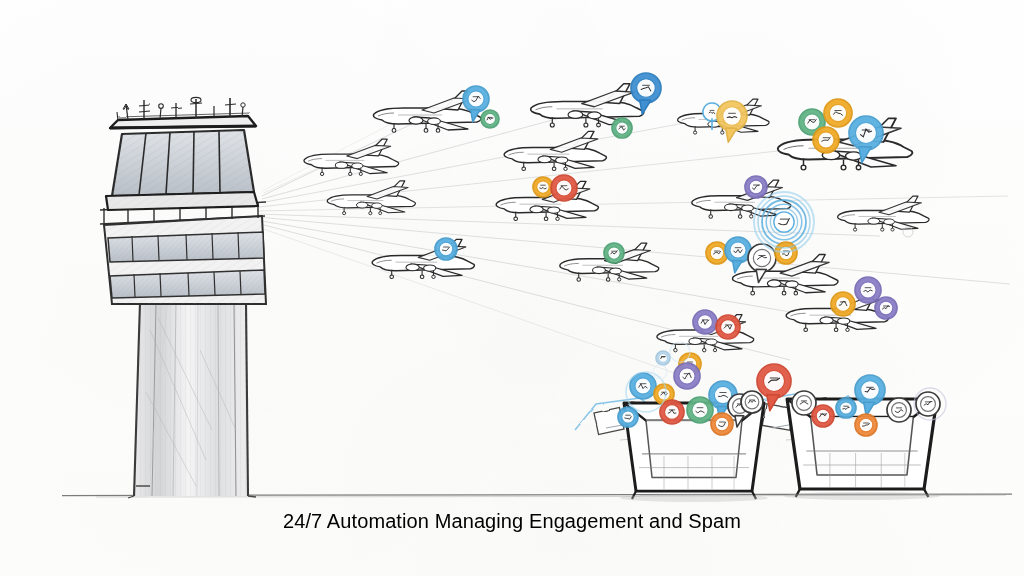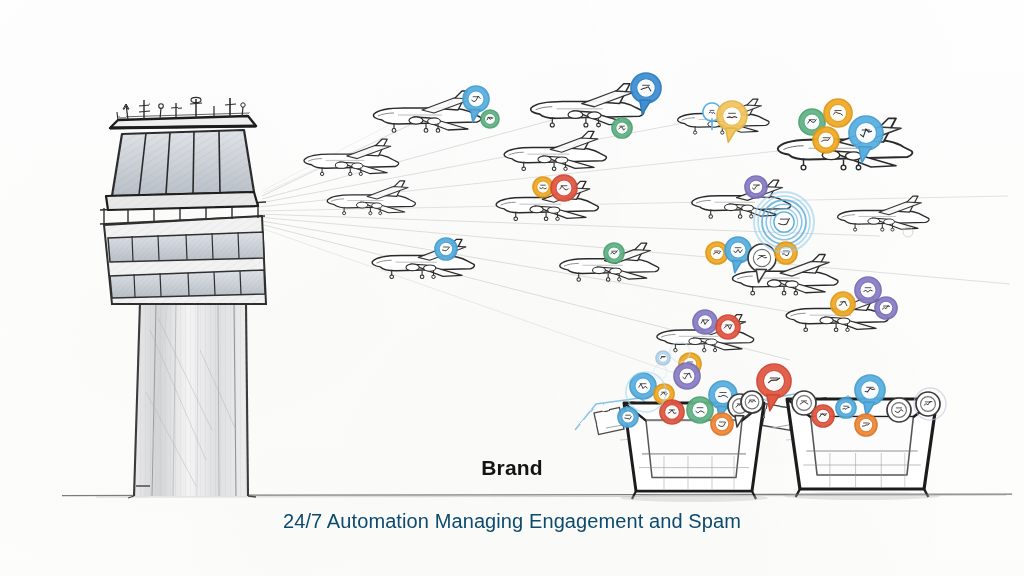--- a/index.html
+++ b/index.html
@@ -34,21 +34,21 @@
     font-weight:bold;
     letter-spacing:.2px;
     color:#141414;
   }
   #caption-label{
     left:0; right:0; top:510px;
     text-align:center;
     font-size:20px;
     font-weight:400;
     letter-spacing:.1px;
-    color:#0c4a6e;
+    color:#000000;
   }
   svg{ display:block; }
 </style>
 </head>
 <body>
 
 <div id="scene">
 
   <div id="paper-texture"></div>
 
@@ -699,17 +699,16 @@
       <circle cx="784" cy="222" r="30" stroke="#9ad1ee" stroke-width="2"></circle>
       <circle cx="784" cy="222" r="26" stroke="#7cc3e8" stroke-width="1.6"></circle>
       <circle cx="646" cy="392" r="20" stroke="#a7d7f0" stroke-width="1.6"></circle>
       <circle cx="930" cy="404" r="16" stroke="#c3c3df" stroke-width="1.3"></circle>
       <circle cx="680" cy="352" r="10" stroke="#cfe5f4" stroke-width="1.2"></circle>
       <circle cx="660" cy="372" r="7" stroke="#d8e9f5" stroke-width="1.1"></circle>
       <circle cx="908" cy="232" r="5" stroke="#bdbdbd" stroke-width="1"></circle>
     </g>
   </svg>
 
-  <div class="txt" id="brand-label">Brand</div>
 
   <div class="txt" id="caption-label">24/7 Automation Managing Engagement and Spam</div>
 
 </div>
 
 </body></html>

